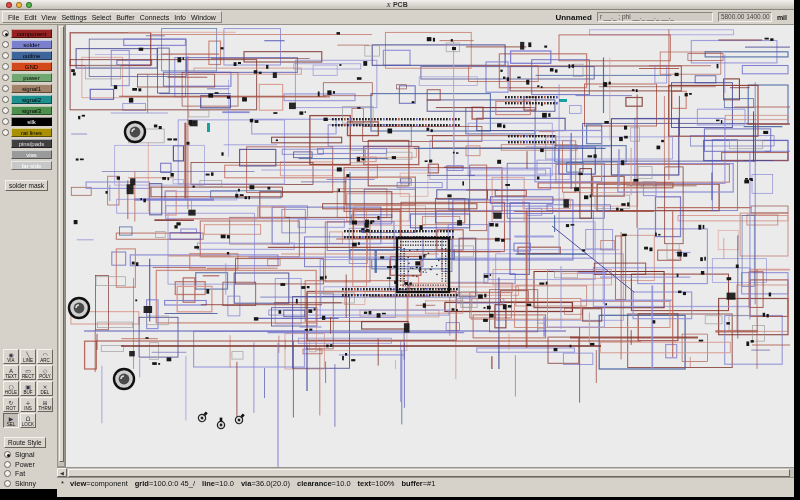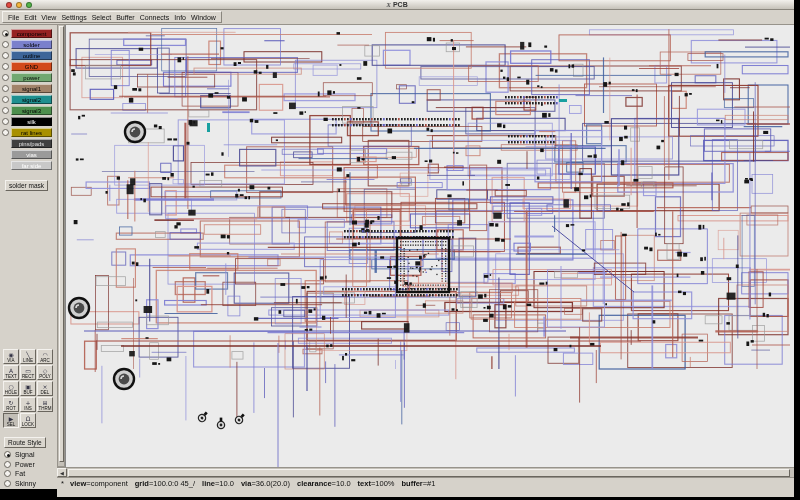--- a/index.html
+++ b/index.html
@@ -103,20 +103,26 @@
           <span class="menu-item">File</span>
           <span class="menu-item">Edit</span>
           <span class="menu-item">View</span>
           <span class="menu-item">Settings</span>
           <span class="menu-item">Select</span>
           <span class="menu-item">Buffer</span>
           <span class="menu-item">Connects</span>
           <span class="menu-item">Info</span>
           <span class="menu-item">Window</span>
         </div>
+      <div id="header-right">
+        <span id="board-name">Unnamed</span>
+        <span class="well" id="message-field">r __._ ; phi __._   __._  __._</span>
+        <span class="well" id="coords-field">5800.00 1400.00</span>
+        <span id="units-label">mil</span>
+      </div>
     </div>
 
     <div id="sidebar">
       <div id="layer-list">
           <div class="layer-row">
             <span class="radio sel"></span>
             <span class="layer-btn" style="background: rgb(150, 34, 34); color: rgb(0, 0, 0);">component</span>
           </div>
           <div class="layer-row">
             <span class="radio"></span>

